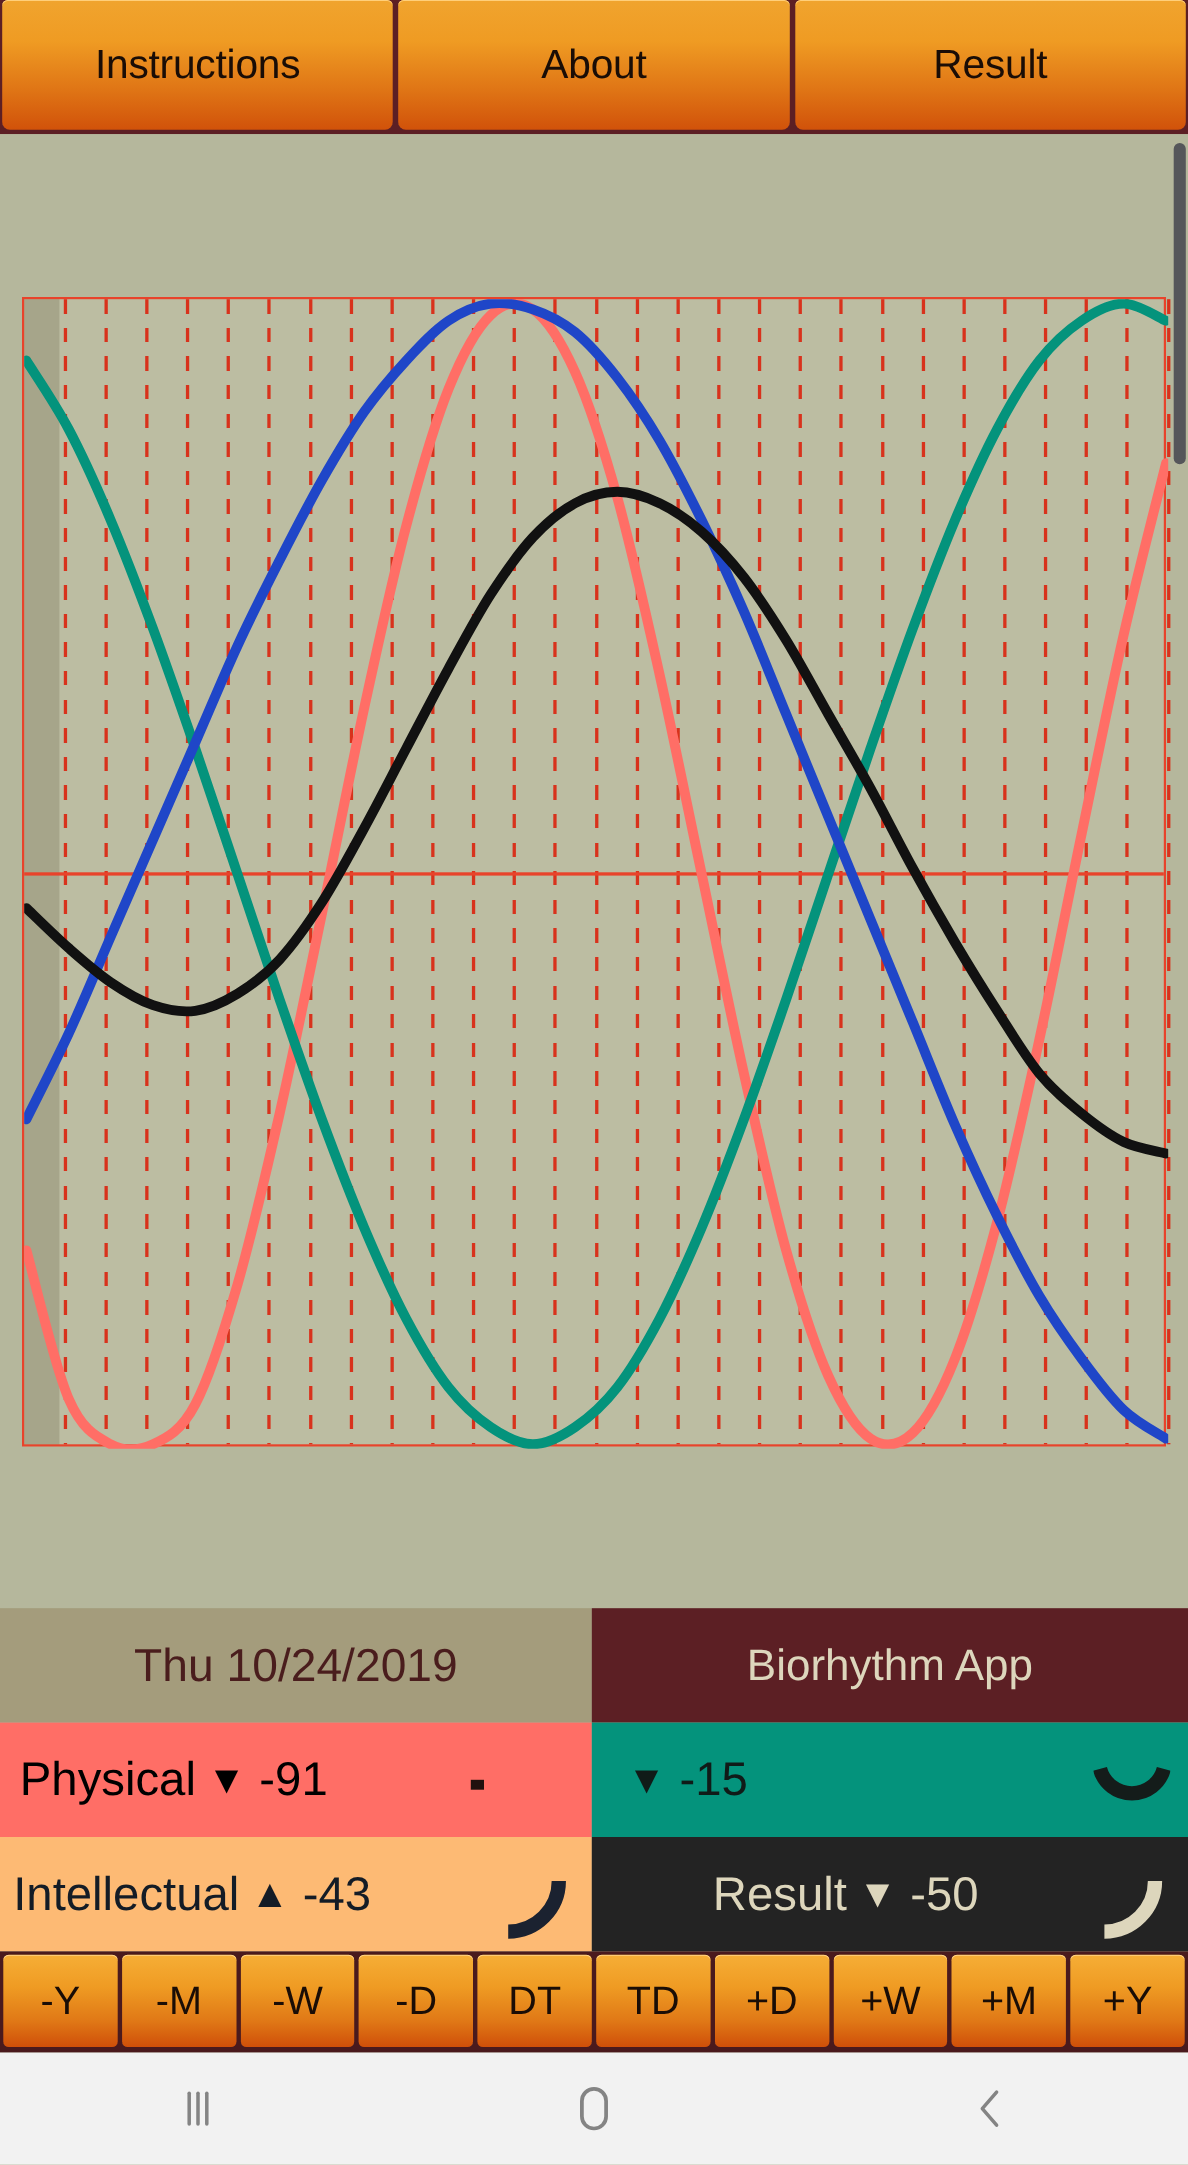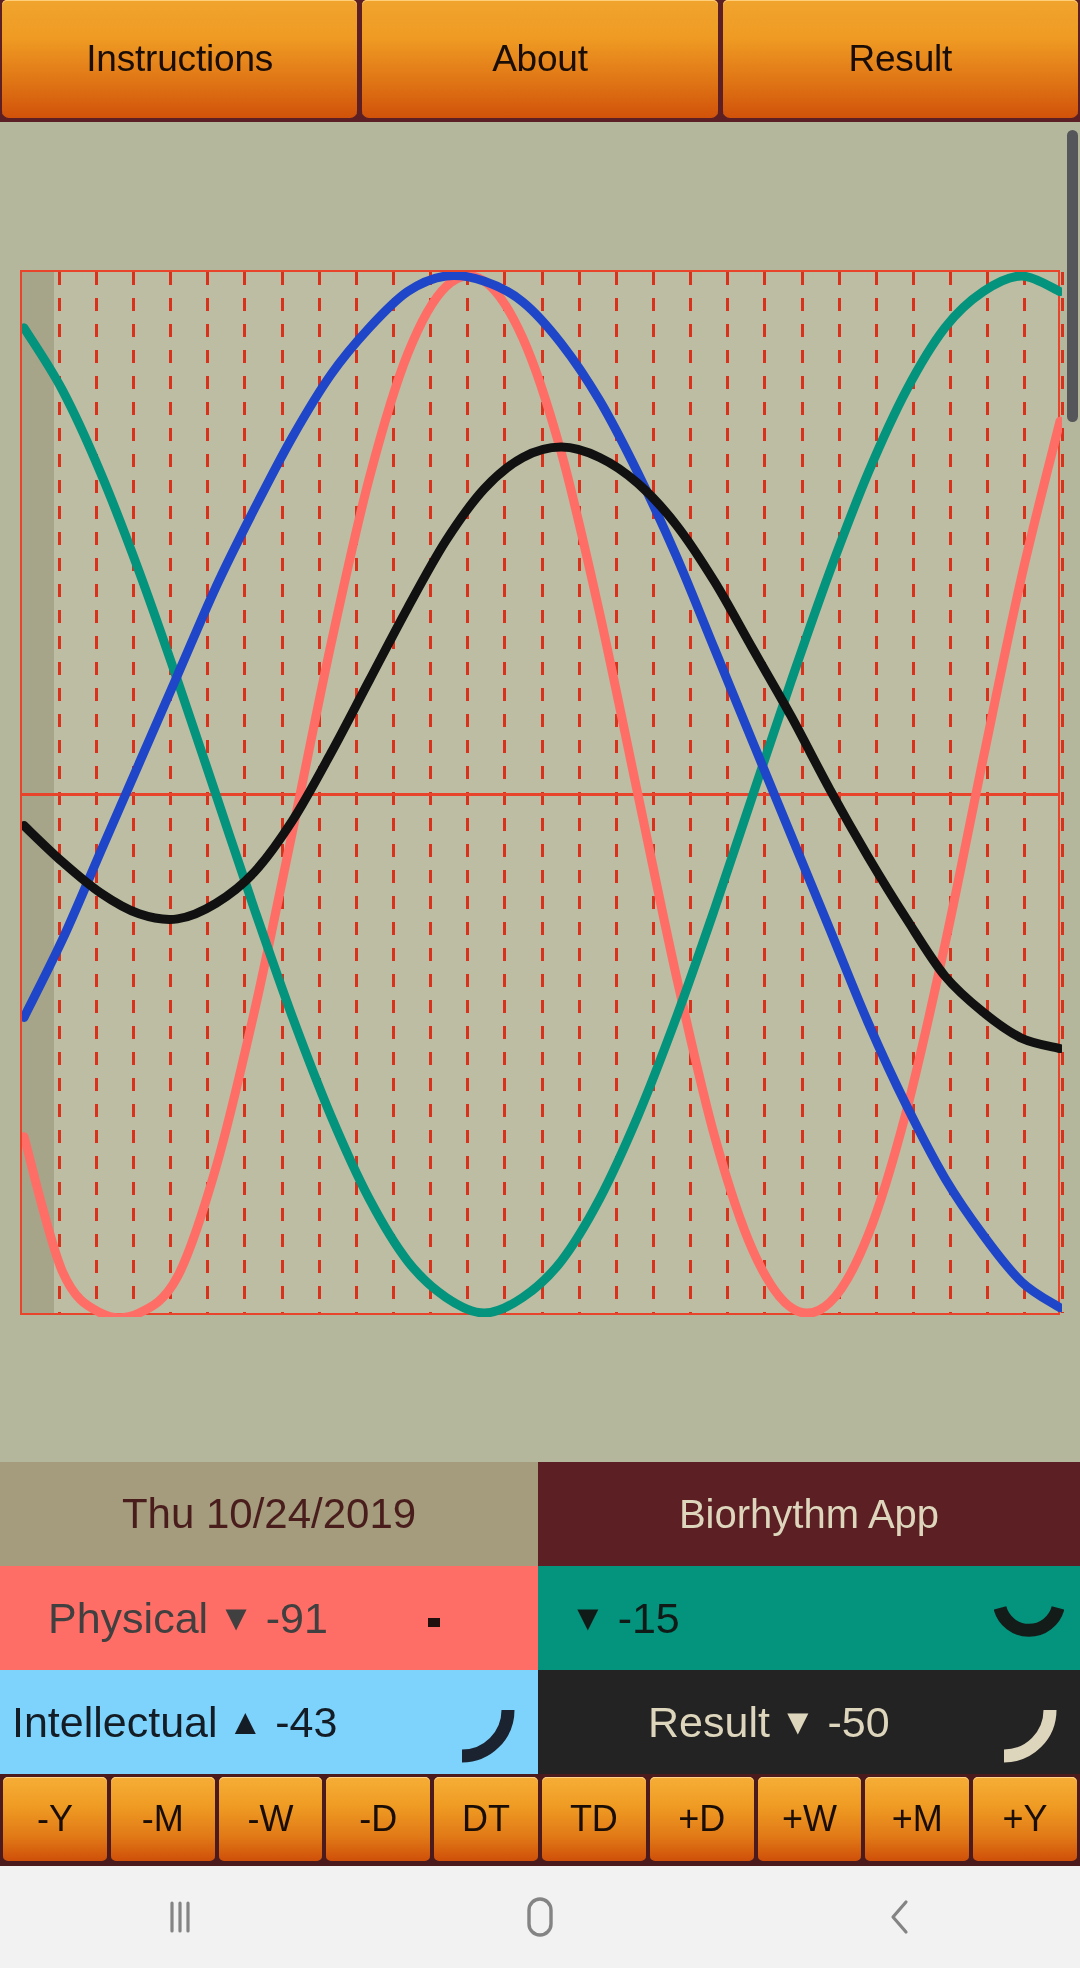--- a/index.html
+++ b/index.html
@@ -63,23 +63,23 @@
     position:relative; height:104px;
     display:flex; align-items:center;
     overflow:hidden;
   }
   .c-left  { width:538px; }
   .c-right { width:542px; }
 
   .datecell { background:#a49c7c; justify-content:center; color:#4a1d1d; font-size:42px; }
   .titlecell { background:#5c1f24; justify-content:center; color:#ddd6bc; font-size:40px; }
 
-  .physcell { background:#ff6e66; color:#404040; justify-content:flex-start; padding-left:48px; font-size:43px; }
+  .physcell { background:#ff6e66; color:#000000; justify-content:flex-start; padding-left:18px; font-size:43px; }
   .emocell  { background:#04937c; color:#101b18; justify-content:flex-start; padding-left:22px; font-size:43px; }
-  .intcell  { background:#7dd3fc; color:#141c26; justify-content:flex-start; padding-left:12px; font-size:43px; }
+  .intcell  { background:#fdba74; color:#141c26; justify-content:flex-start; padding-left:12px; font-size:43px; }
   .rescell  { background:#232323; color:#ddd6bc; justify-content:flex-start; padding-left:110px; font-size:43px; }
 
   .tri { font-size:36px; margin:0 8px 0 10px; }
   .val { margin-left:4px; }
 
   .arc { position:absolute; right:16px; bottom:6px; width:70px; height:70px; }
   .arc.small { right:96px; bottom:40px; width:16px; height:16px; }
 
   
   .steprow {

